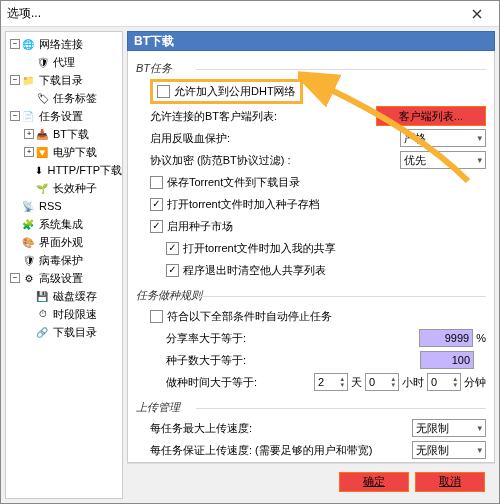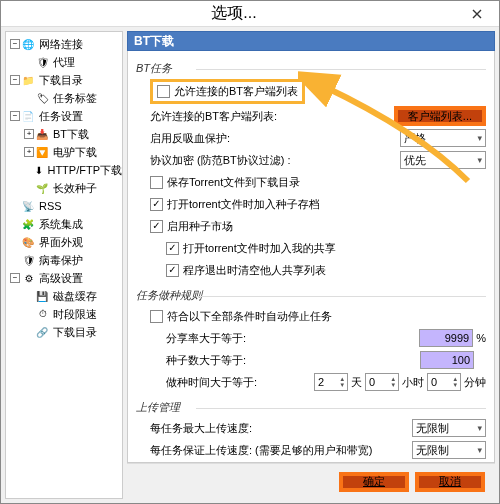--- a/index.html
+++ b/index.html
@@ -1,39 +1,39 @@
 <!DOCTYPE html>
 <html><head>
 <meta charset="utf-8">
 <style>
 * { box-sizing: border-box; margin: 0; padding: 0; }
 body { font-family: "Microsoft YaHei", Tahoma, sans-serif; font-size: 12px; background: #fff; color: #000; }
 .window { width: 500px; height: 504px; border: 1px solid #888; display: flex; flex-direction: column; position: relative; background: #f0f0f0; }
 .titlebar { height: 26px; background: #fff; border-bottom: 1px solid #ddd; display: flex; align-items: center; padding: 0 6px; }
-.titlebar .title { flex: 1; font-size: 16px; text-align: center; }
+.titlebar .title { flex: 1; font-size: 12px; }
 .titlebar .close { width: 32px; height: 22px; display: flex; align-items: center; justify-content: center; cursor: pointer; }
 .body { flex: 1; display: flex; overflow: hidden; background: #f0f0f0; padding: 4px; }
 .sidebar { width: 118px; background: #fff; border: 1px solid #ccc; overflow-y: auto; padding: 3px 0; }
 .tree-item { display: flex; align-items: center; height: 18px; cursor: pointer; white-space: nowrap; font-size: 11px; }
 .tree-item.lvl0 { padding-left: 4px; }
 .tree-item.lvl1 { padding-left: 18px; }
 .tree-tog { width: 10px; height: 10px; border: 1px solid #888; display: inline-flex; align-items: center; justify-content: center; font-size: 8px; line-height: 8px; margin-right: 2px; background: #fff; }
 .tree-sp { width: 12px; display: inline-block; }
 .tree-ico { width: 14px; height: 14px; margin-right: 3px; display: inline-flex; align-items: center; justify-content: center; font-size: 10px; }
 .content { flex: 1; display: flex; flex-direction: column; margin-left: 4px; }
 .section-hdr { background: #4a7bc0; color: #fff; font-weight: bold; height: 20px; display: flex; align-items: center; padding: 0 6px; border: 1px solid #3a6bb0; font-size: 12px; }
 .panel { flex: 1; background: #fff; border: 1px solid #ccc; border-top: none; overflow-y: auto; padding: 6px 8px; position: relative; }
 .group-lbl { font-size: 11px; color: #333; margin: 4px 0 3px 0; position: relative; font-style: italic; }
 .group-lbl::after { content: ""; position: absolute; left: 60px; right: 0; top: 50%; border-top: 1px solid #ddd; }
 .row { display: flex; align-items: center; min-height: 20px; margin: 2px 0; font-size: 11px; }
 .chk { width: 13px; height: 13px; border: 1px solid #888; margin-right: 4px; display: inline-flex; align-items: center; justify-content: center; background: #fff; cursor: pointer; flex-shrink: 0; }
 .chk.checked::after { content: "✓"; font-size: 10px; line-height: 10px; color: #000; }
 .ind1 { padding-left: 14px; }
 .ind2 { padding-left: 30px; }
-.btn { border: 4px solid #f97316; background: #c2410c; padding: 2px 10px; font-size: 11px; cursor: pointer; height: 20px; display: inline-flex; align-items: center; }
+.btn { border: 1px solid #f97316; background: #ef4444; padding: 2px 22px; font-size: 11px; cursor: pointer; height: 20px; display: inline-flex; align-items: center; }
 .right-btn { margin-left: auto; }
 .combo { border: 1px solid #999; background: #fff; height: 18px; display: inline-flex; align-items: center; padding: 0 3px; font-size: 11px; min-width: 70px; position: relative; cursor: pointer; }
 .combo::after { content: "▾"; margin-left: auto; font-size: 9px; color: #555; }
 .num { border: 1px solid #999; background: #fff; width: 42px; height: 18px; display: inline-flex; align-items: center; padding: 0 3px; font-size: 11px; position: relative; }
 .num .spin { margin-left: auto; font-size: 7px; line-height: 6px; display: flex; flex-direction: column; color: #555; cursor: pointer; }
 .txt-in { border: 1px solid #999; background: #c4b5fd; width: 54px; height: 18px; display: inline-flex; align-items: center; justify-content: flex-end; padding: 0 3px; font-size: 11px; }
 .highlight-box { border: 3px solid #f9b233; padding: 2px 4px; display: inline-flex; align-items: center; }
 .arrow-svg { position: absolute; pointer-events: none; z-index: 50; }
 .footer { height: 36px; display: flex; align-items: center; justify-content: flex-end; gap: 6px; padding: 0 10px; background: #f0f0f0; border-top: 1px solid #ddd; }
 .footer .btn { min-width: 70px; justify-content: center; text-decoration: underline; }
@@ -143,21 +143,21 @@
 
     <div class="content">
       <div class="section-hdr">BT下载</div>
       <div class="panel">
 
         <div class="group-lbl">BT任务</div>
 
         <div class="row ind1">
           <span class="highlight-box">
             <span class="chk"></span>
-            <span>允许连接的BT客户端列表</span>
+            <span>允许加入到公用DHT网络</span>
           </span>
         </div>
 
         <div class="row ind1">
           <span>允许连接的BT客户端列表:</span>
           <span class="btn right-btn">客户端列表...</span>
         </div>
 
         <div class="row ind1">
           <span class="lbl-w">启用反吸血保护:</span>

